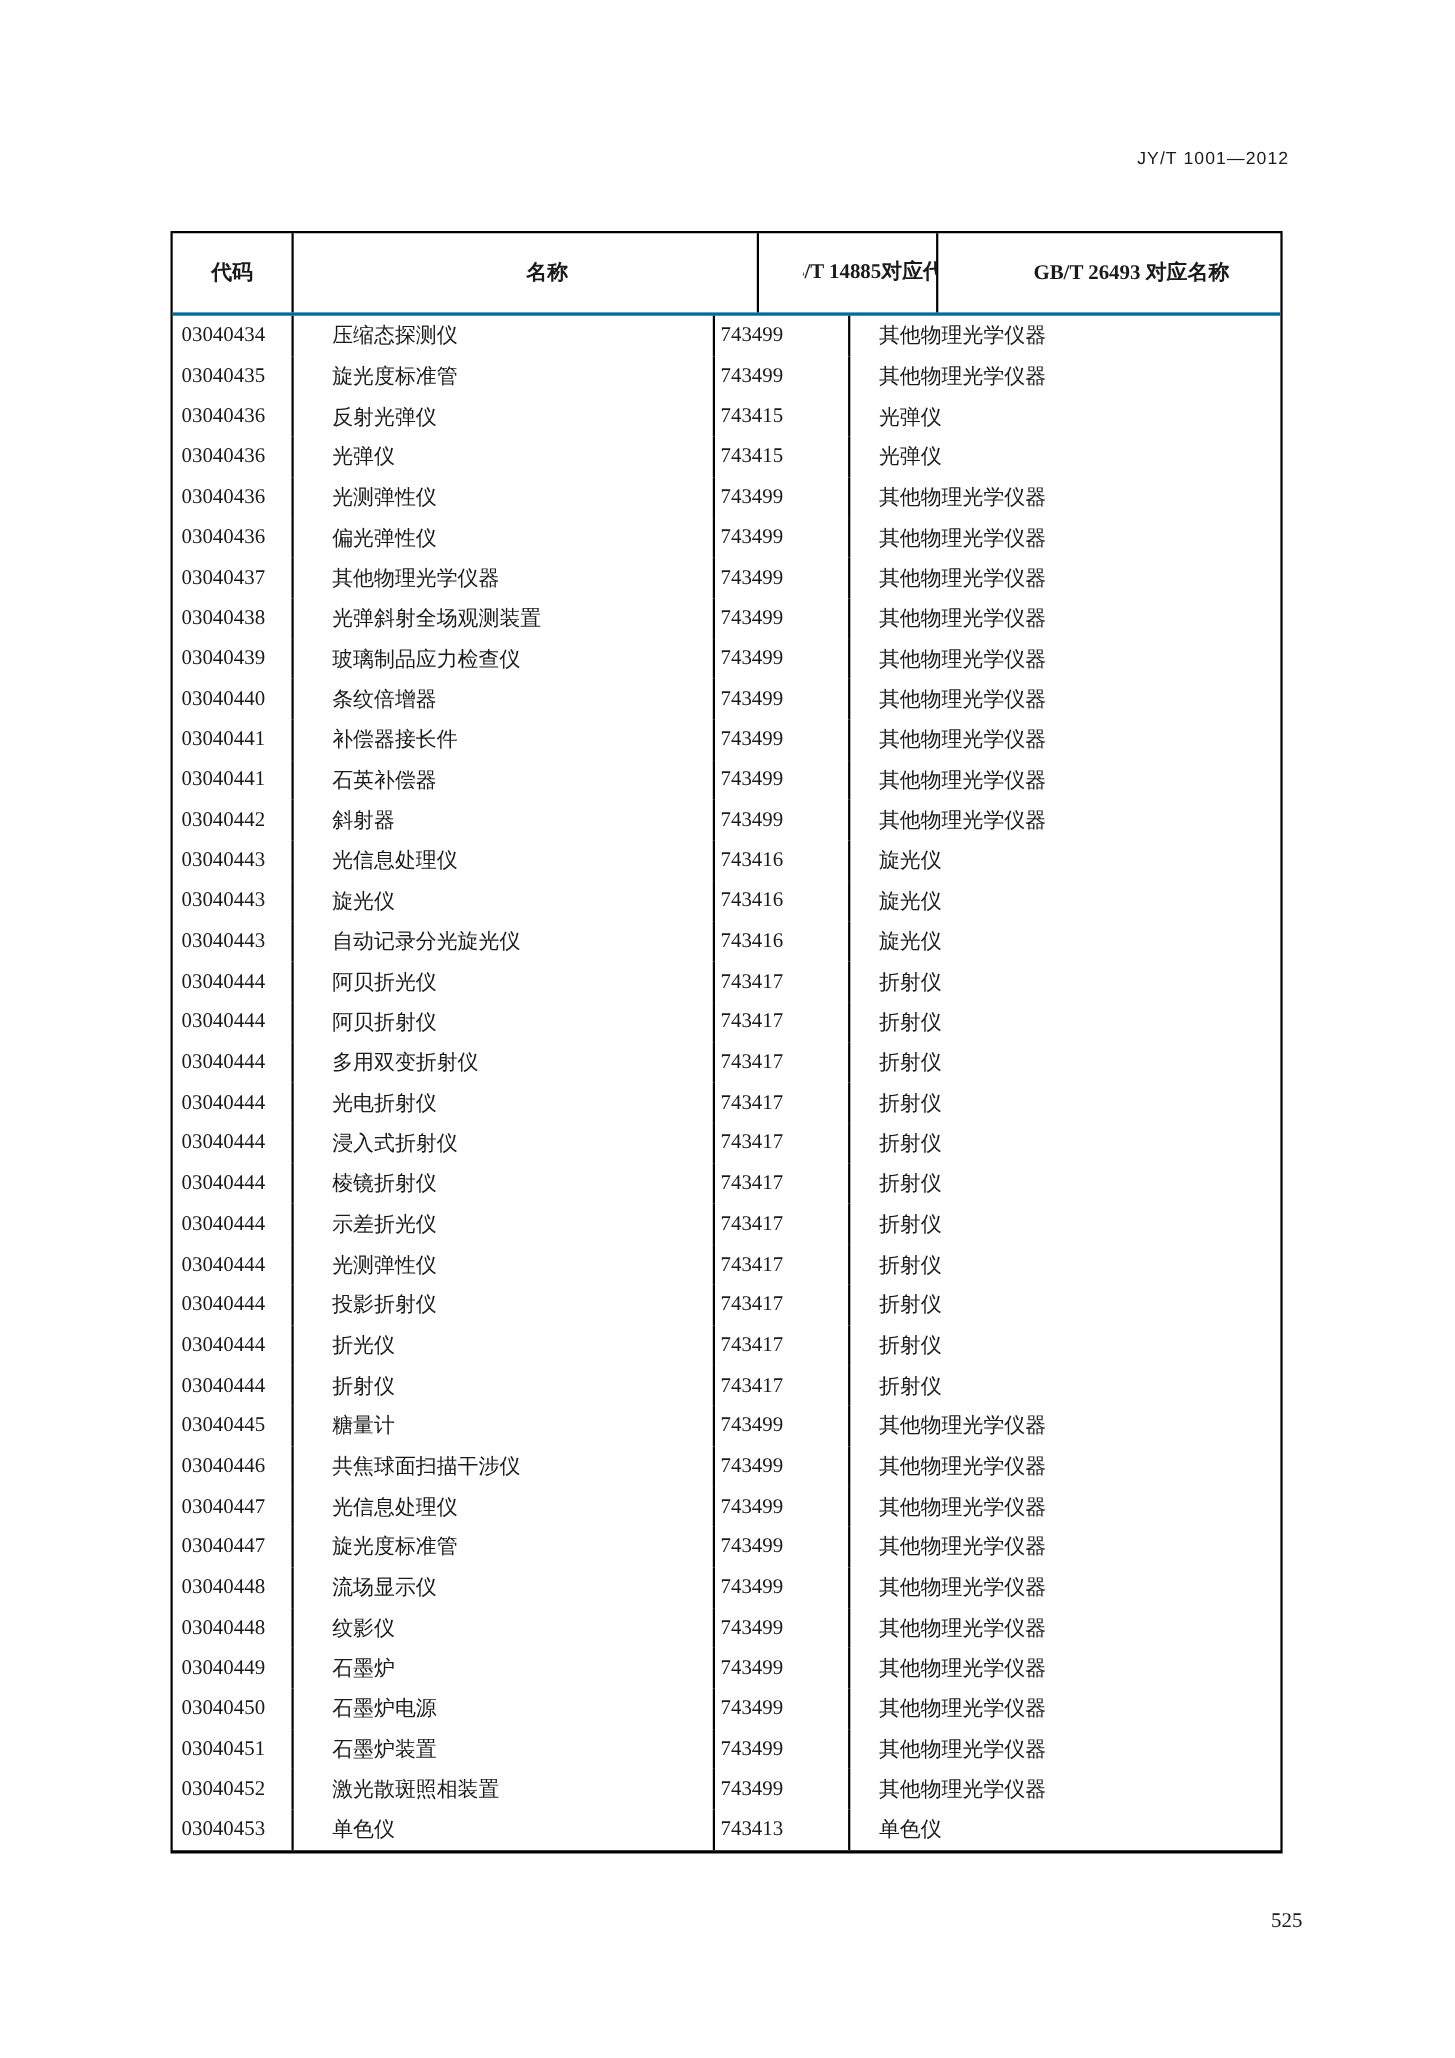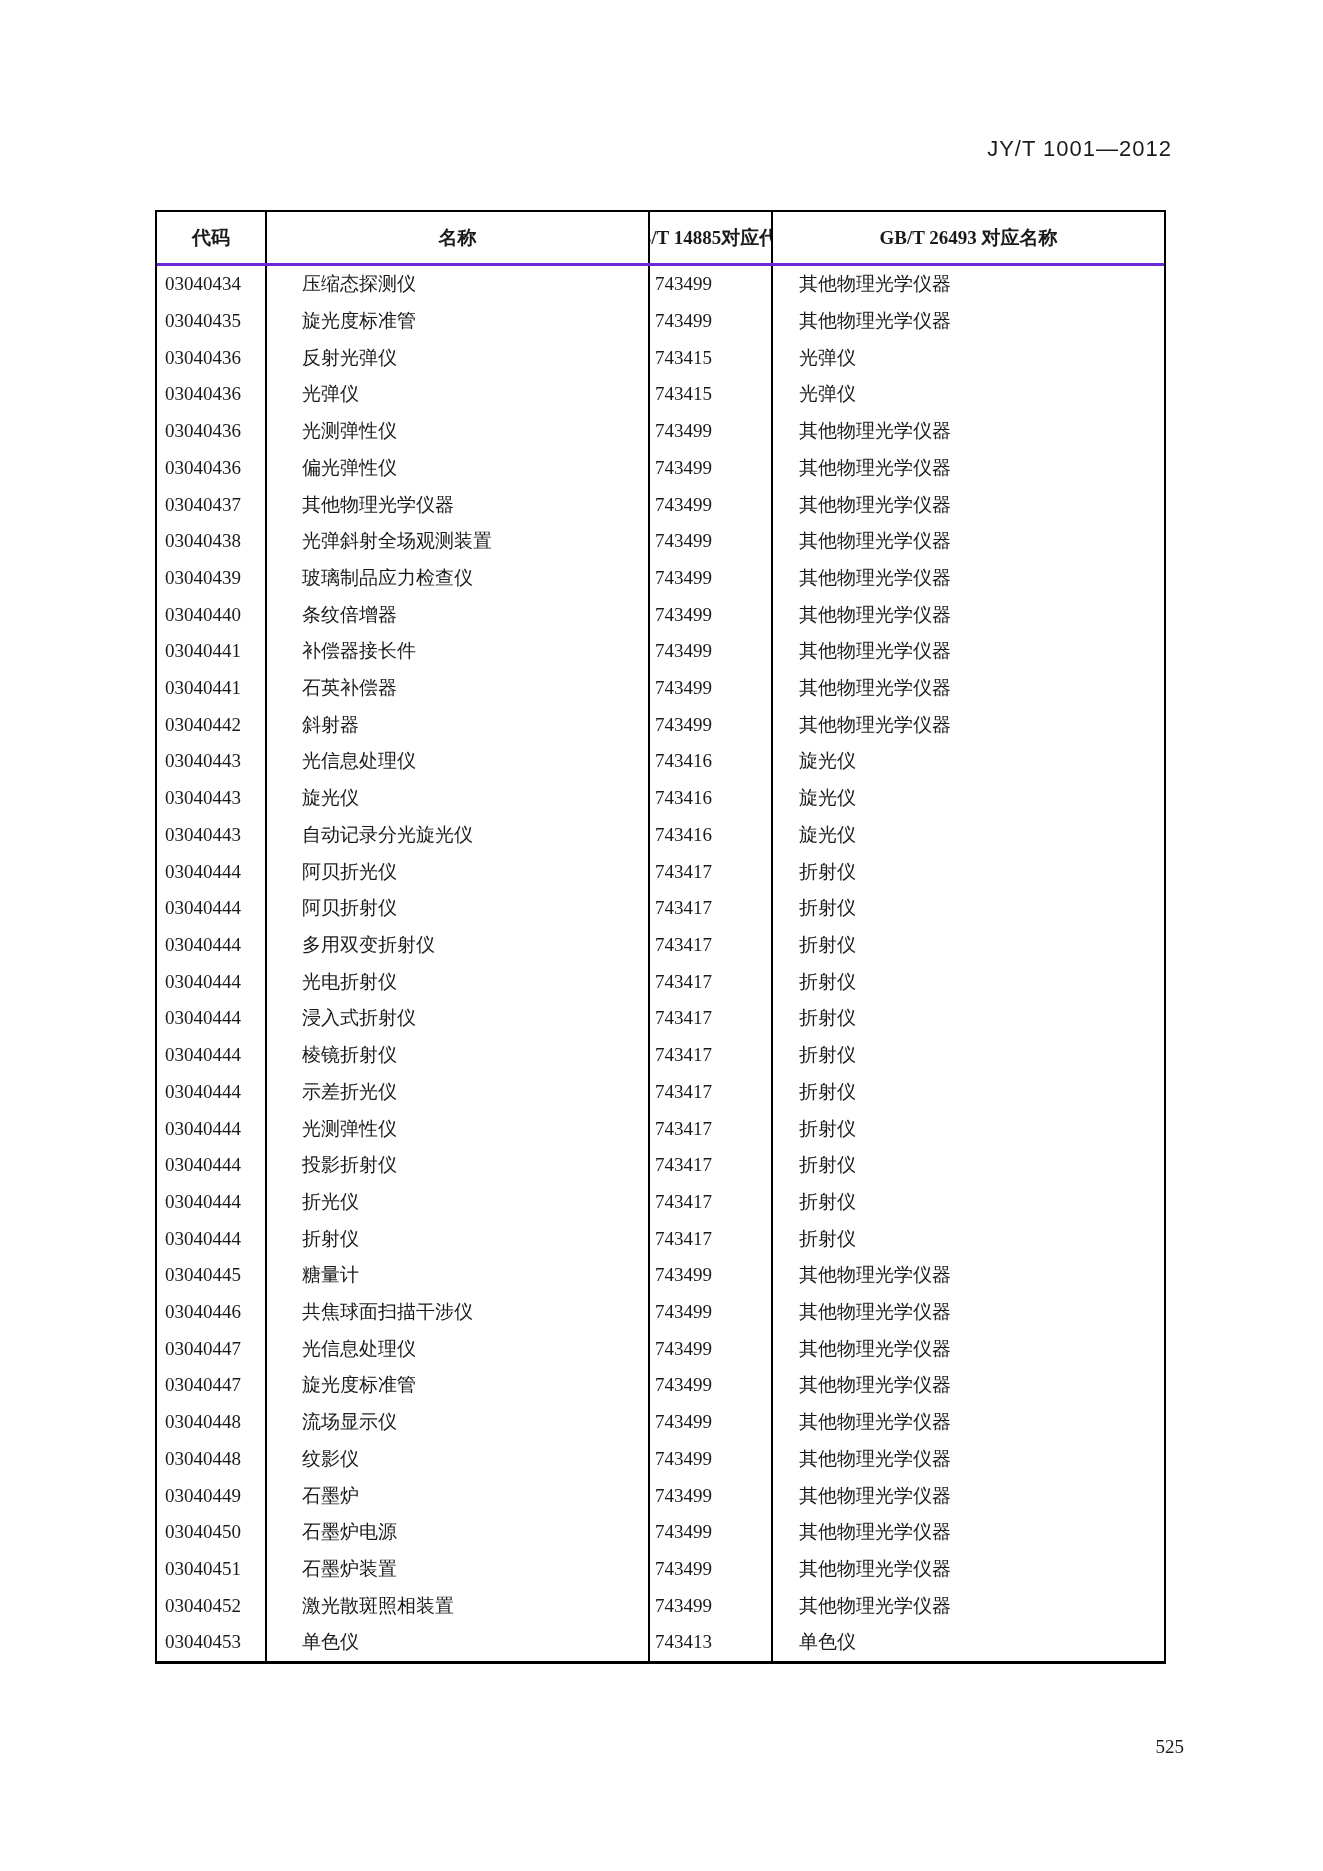--- a/index.html
+++ b/index.html
@@ -9,43 +9,44 @@
     font-family: "Liberation Serif", "DejaVu Serif", serif;
     color: #1a1a1a;
     position: relative;
     overflow: hidden;
   }
   .doc-code {
     position: absolute;
     top: 136px;
     right: 151px;
     font-family: "Liberation Sans", "DejaVu Sans", sans-serif;
-    font-size: 22px;
+    font-size: 16px;
     letter-spacing: 1px;
     color: #1a1a1a;
     white-space: nowrap;
   }
   .data-table {
     position: absolute;
     left: 155px;
     top: 210px;
     width: 1011px;
     border: 2px solid #000;
     border-bottom-width: 3px;
     background: #fff;
   }
   .trow {
     display: grid;
     grid-template-columns: 110px 383px 123px 1fr;
     align-items: stretch;
   }
   .thead {
-    height: 54px;
-    border-bottom: 3px solid #6d28d9;
+    height: 75px;
+    border-bottom: 3px solid #0369a1;
     font-weight: bold;
+    gap: 40px;
   }
   .cell {
     display: flex;
     align-items: center;
     font-size: 19px;
     overflow: hidden;
     white-space: nowrap;
   }
   .cell.c1, .cell.c2, .cell.c3 { border-right: 2px solid #000; }
   .thead .cell { justify-content: center; text-align: center; }

